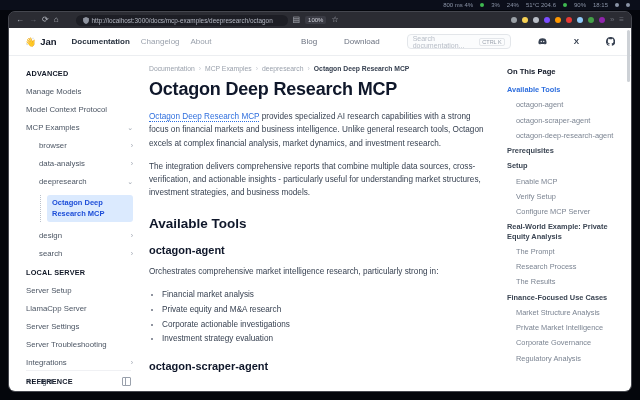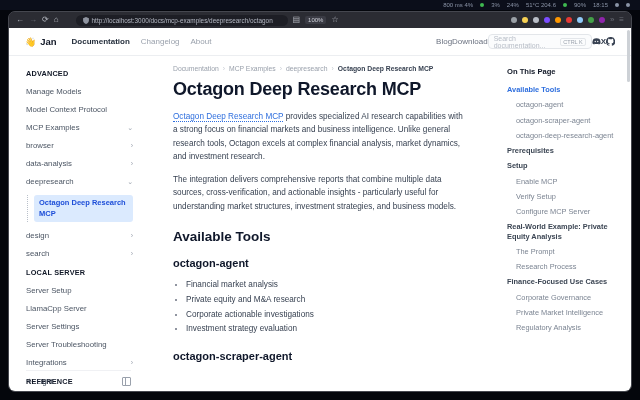--- a/index.html
+++ b/index.html
@@ -20,35 +20,35 @@
   .extgroup{margin-left:auto;display:flex;gap:5px;align-items:center;}
   .ext{width:6px;height:6px;border-radius:50%;display:inline-block;}
 
   
   .page{flex:1;background:#ffffff;position:relative;overflow:hidden;display:flex;flex-direction:column;}
   .site-header{height:28px;flex:0 0 auto;display:flex;align-items:center;padding:0 16px;border-bottom:1px solid #eceef1;box-sizing:border-box;}
   .logo{font-weight:bold;font-size:9.5px;color:#111827;display:flex;align-items:center;gap:4px;}
   .logo .emoji{font-size:9px;}
   .nav{display:flex;gap:11px;margin-left:15px;font-size:8px;color:#9aa1ac;}
   .nav .active{color:#1f2937;font-weight:600;}
-  .header-right{margin-left:auto;display:flex;align-items:center;gap:0;font-size:8px;color:#6b7280;}
+  .header-right{margin-left:auto;display:flex;align-items:center;gap:27px;font-size:8px;color:#6b7280;}
   .search{display:flex;align-items:center;gap:3px;border:1px solid #e3e6ea;border-radius:4px;height:15px;padding:0 5px;color:#b6bcc6;font-size:7px;background:#fbfcfd;width:104px;box-sizing:border-box;}
   .kbd{border:1px solid #e3e6ea;border-radius:2px;font-size:5.5px;padding:0 2px;color:#9aa1ac;margin-left:auto;white-space:nowrap;}
   .hicon{color:#374151;font-size:8px;font-weight:bold;}
   .hicon svg{display:block;}
 
-  .page-body{flex:1;display:flex;min-height:0;gap:24px;}
+  .page-body{flex:1;display:flex;min-height:0;}
 
   
   .sidebar{width:130px;flex:0 0 auto;padding:11px 6px 0 17px;box-sizing:border-box;font-size:7.8px;color:#4b5563;position:relative;}
   .s-section{font-weight:bold;font-size:7.3px;color:#111827;margin:10px 0 9px;letter-spacing:.2px;}
   .s-section:first-child{margin-top:2px;}
   .s-item{margin:9px 0;display:flex;justify-content:space-between;align-items:center;cursor:pointer;}
   .s-chev{color:#9ca3af;font-size:7px;}
-  .s-group{}
+  .s-group{margin-left:13px;}
   .s-treewrap{border-left:1px dotted #b9c0ca;margin:5px 0 5px 1px;padding-left:6px;}
   .s-active{background:#dbeafe;color:#1d4ed8;font-weight:bold;border-radius:3px;padding:3px 5px;font-size:7.5px;line-height:1.4;cursor:pointer;}
   .s-footer{position:absolute;bottom:5px;left:17px;right:8px;border-top:1px solid #f0f1f4;padding-top:6px;display:flex;justify-content:space-between;align-items:center;font-size:7.4px;color:#374151;}
   .theme-left{display:flex;align-items:center;gap:4px;}
   .panel-ic{width:7px;height:7px;border:1px solid #9aa1ac;border-radius:1px;display:inline-block;position:relative;}
   .panel-ic::after{content:"";position:absolute;left:2px;top:0;bottom:0;width:1px;background:#9aa1ac;}
 
   
   .main{flex:1;min-width:0;padding:8px 16px 0 10px;box-sizing:border-box;}
   .breadcrumb{font-size:6.8px;color:#9aa1ac;display:flex;gap:4px;margin:1px 0 7px;white-space:nowrap;}
@@ -236,20 +236,21 @@
 
           <h1 class="title">Octagon Deep Research MCP</h1>
 
           <p><span class="doclink">Octagon Deep Research MCP</span><span> provides specialized AI research capabilities with a strong focus on financial markets and business intelligence. Unlike general research tools, Octagon excels at complex financial analysis, market dynamics, and investment research.</span></p>
 
           <p>The integration delivers comprehensive reports that combine multiple data sources, cross-verification, and actionable insights - particularly useful for understanding market structures, investment strategies, and business models.</p>
 
           <h2 class="sec">Available Tools</h2>
 
           <h3 class="tool">octagon-agent</h3>
+          <p>Orchestrates comprehensive market intelligence research, particularly strong in:</p>
           <ul>
             <li>Financial market analysis</li>
             <li>Private equity and M&amp;A research</li>
             <li>Corporate actionable investigations</li>
             <li>Investment strategy evaluation</li>
           </ul>
 
           <h3 class="tool">octagon-scraper-agent</h3>
 
         </div>
@@ -261,23 +262,25 @@
           <div class="toc-item toc-sub">octagon-scraper-agent</div>
           <div class="toc-item toc-sub">octagon-deep-research-agent</div>
           <div class="toc-item toc-l1">Prerequisites</div>
           <div class="toc-item toc-l1">Setup</div>
           <div class="toc-item toc-sub">Enable MCP</div>
           <div class="toc-item toc-sub">Verify Setup</div>
           <div class="toc-item toc-sub">Configure MCP Server</div>
           <div class="toc-item toc-l1">Real-World Example: Private Equity Analysis</div>
           <div class="toc-item toc-sub">The Prompt</div>
           <div class="toc-item toc-sub">Research Process</div>
+          <div class="toc-item toc-sub">The Results</div>
           <div class="toc-item toc-l1">Finance-Focused Use Cases</div>
+          <div class="toc-item toc-sub">Market Structure Analysis</div>
+          <div class="toc-item toc-sub">Private Market Intelligence</div>
           <div class="toc-item toc-sub">Corporate Governance</div>
-          <div class="toc-item toc-sub">Private Market Intelligence</div>
           <div class="toc-item toc-sub">Regulatory Analysis</div>
 
         </div>
 
       </div>
 
       <div class="scrollthumb"></div>
     </div>
   </div>
 </div>

